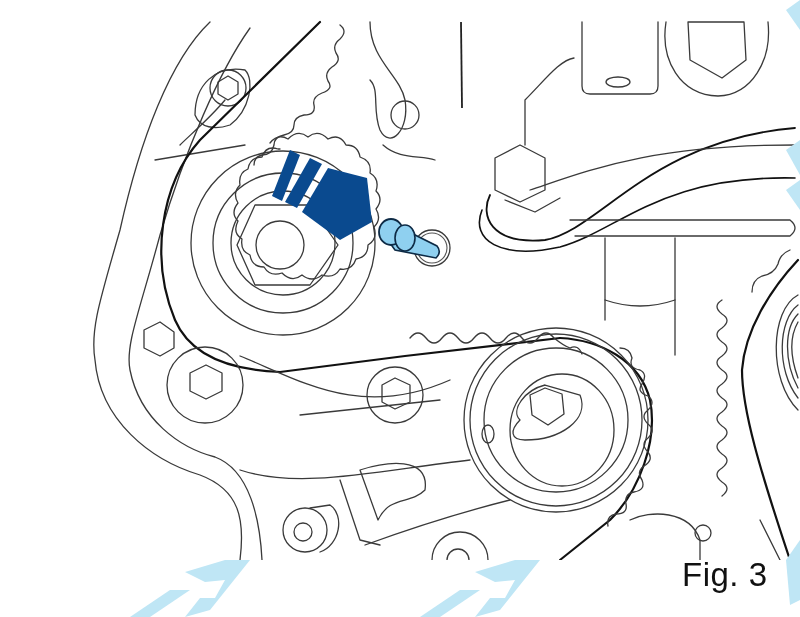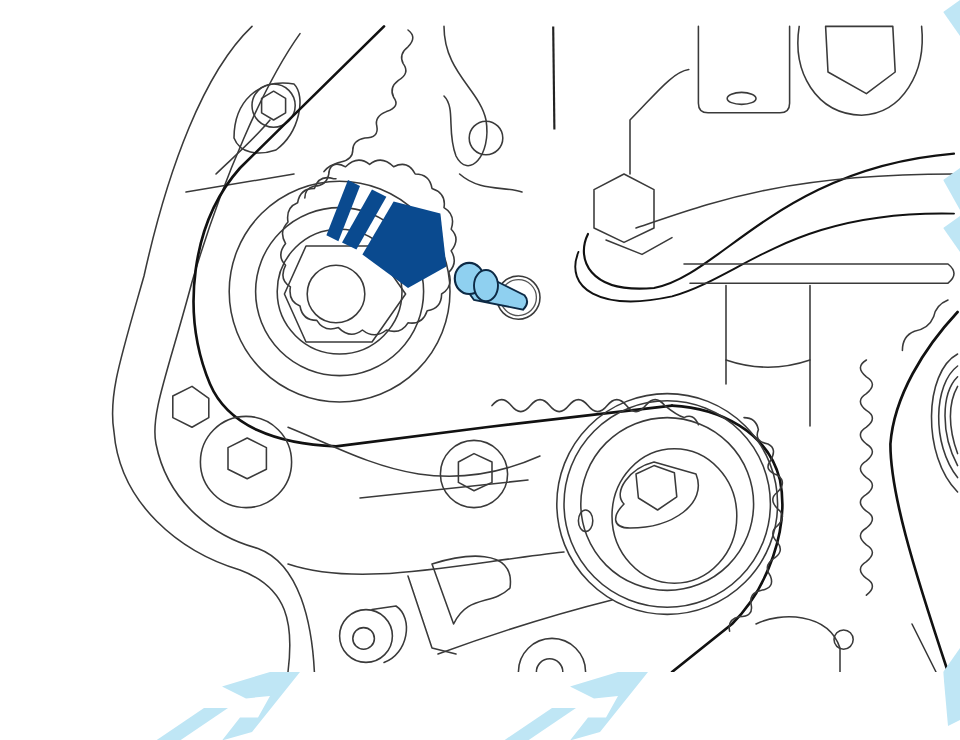--- a/index.html
+++ b/index.html
@@ -150,13 +150,14 @@
     <polygon points="0,57 40,30 60,30 20,57" fill="#BFE6F5"></polygon>
     <path d="M55 12 L95 0 L120 0 L100 25 L80 50 L55 57 L70 38 L85 38 L95 20 L75 22 Z" fill="#BFE6F5"></path>
   </svg>
   <svg class="wm" style="left:786px;top:0px" width="14" height="617" viewBox="0 0 14 617">
     <polygon points="0,10 14,0 14,30" fill="#BFE6F5"></polygon>
     <polygon points="0,150 14,140 14,175" fill="#BFE6F5"></polygon>
     <polygon points="0,190 14,180 14,210" fill="#BFE6F5"></polygon>
     <polygon points="0,560 14,540 14,600 4,605" fill="#BFE6F5"></polygon>
   </svg>
 
+  <div class="fig-label">Fig. 3</div>
 </div>
 
 </body></html>

